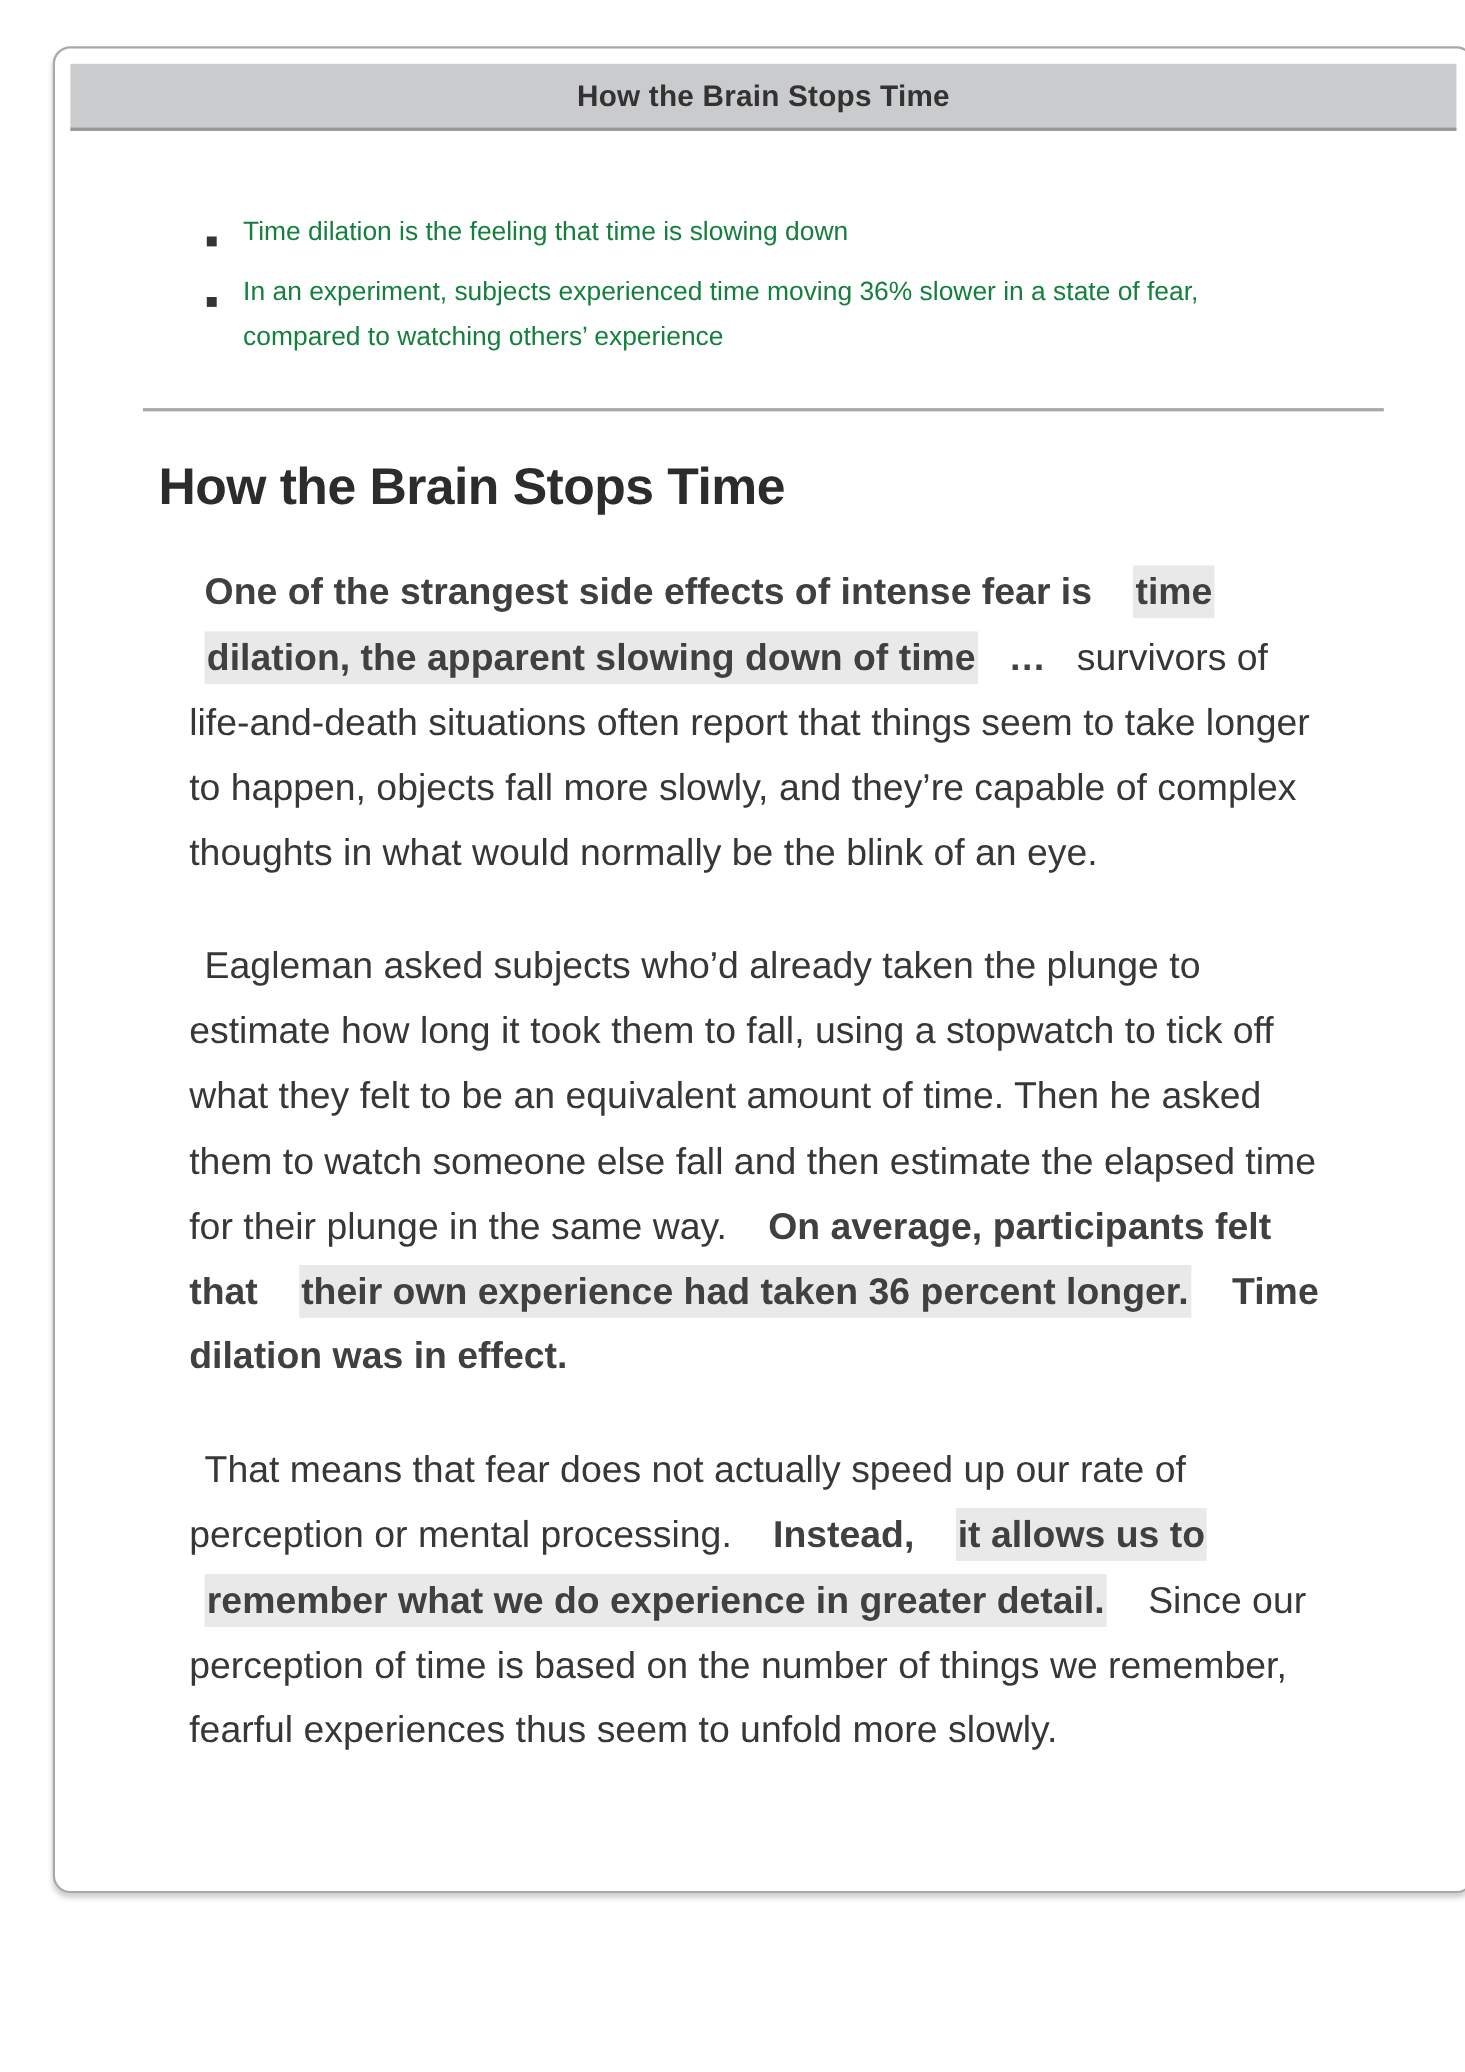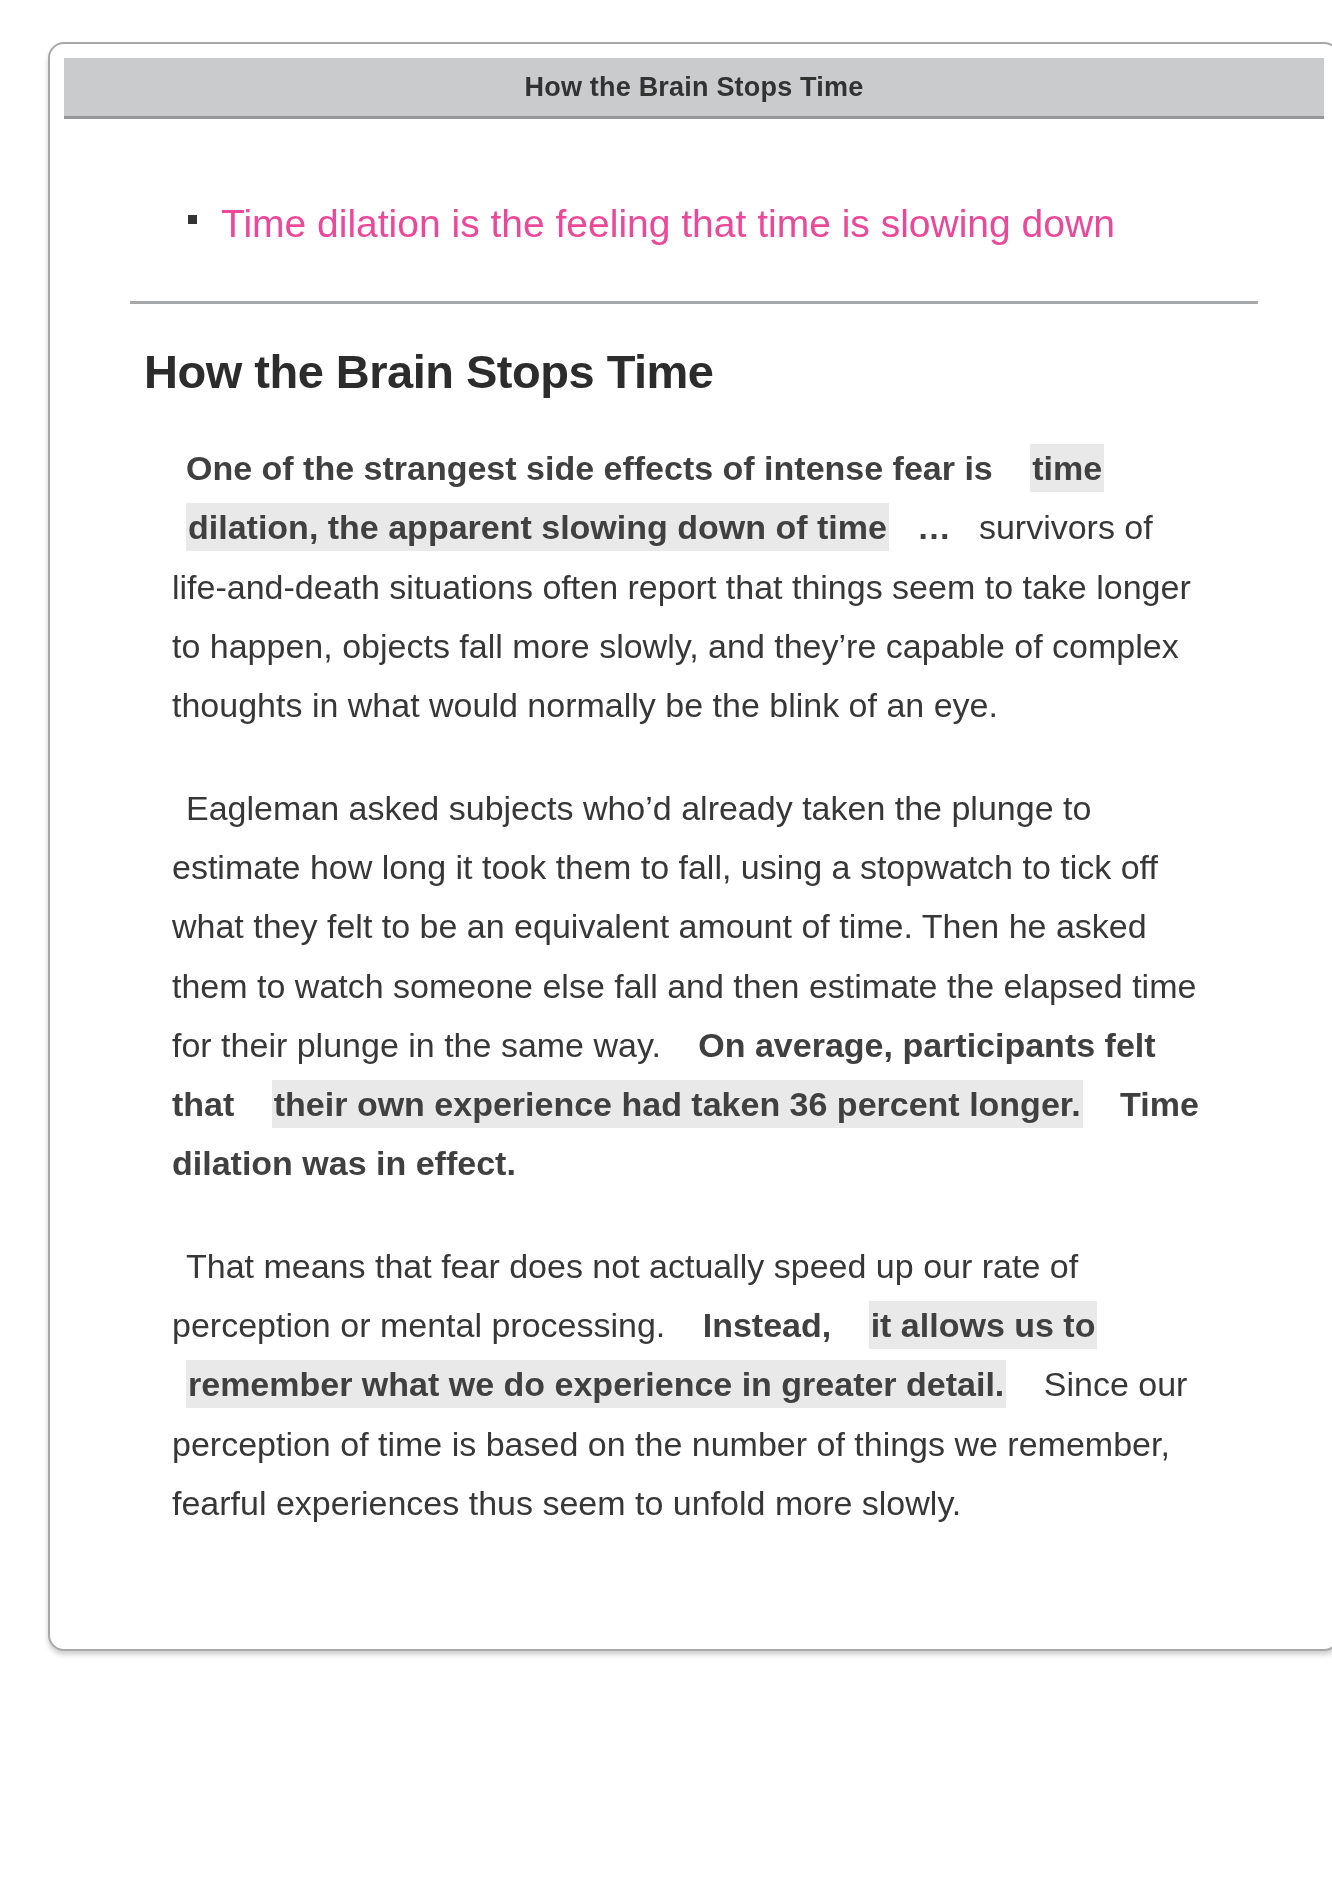--- a/index.html
+++ b/index.html
@@ -41,24 +41,24 @@
   }
   .summary-heading { margin: 26px 0 30px 0; }
   ul.summary-list {
     list-style: none;
     margin: 0 0 44px 44px;
   }
   ul.summary-list li {
     position: relative;
     padding-left: 33px;
     max-width: 965px;
-    font-size: 39px;
+    font-size: 24px;
     line-height: 1.7;
     margin-bottom: 3px;
-    color: #ec4899;
+    color: #15803d;
   }
   ul.summary-list li::before {
     content: "";
     position: absolute;
     left: 0;
     top: 24px;
     width: 9px;
     height: 9px;
     background: #343434;
   }
@@ -89,20 +89,21 @@
   <div class="titlebar">
     <span class="title">How the Brain Stops Time</span>
   </div>
 
   <div class="content">
 
 
     <ul class="summary-list">
 
     <li class="summary-bullet">Time dilation is the feeling that time is slowing down</li>
+        <li class="summary-bullet">In an experiment, subjects experienced time moving 36% slower in a state of fear, compared to watching others’ experience</li>
       </ul>
 
     <hr class="divider">
 
     <div class="article">
       <h1 class="article-heading">How the Brain Stops Time</h1>
 
       <div>
 
       <p class="article-paragraph"><span class="b">One of the strangest side effects of intense fear is </span><span class="b hl">time dilation, the apparent slowing down of time</span><span class="b">…</span><span>survivors of life-and-death situations often report that things seem to take longer to happen, objects fall more slowly, and they’re capable of complex thoughts in what would normally be the blink of an eye.</span></p>

